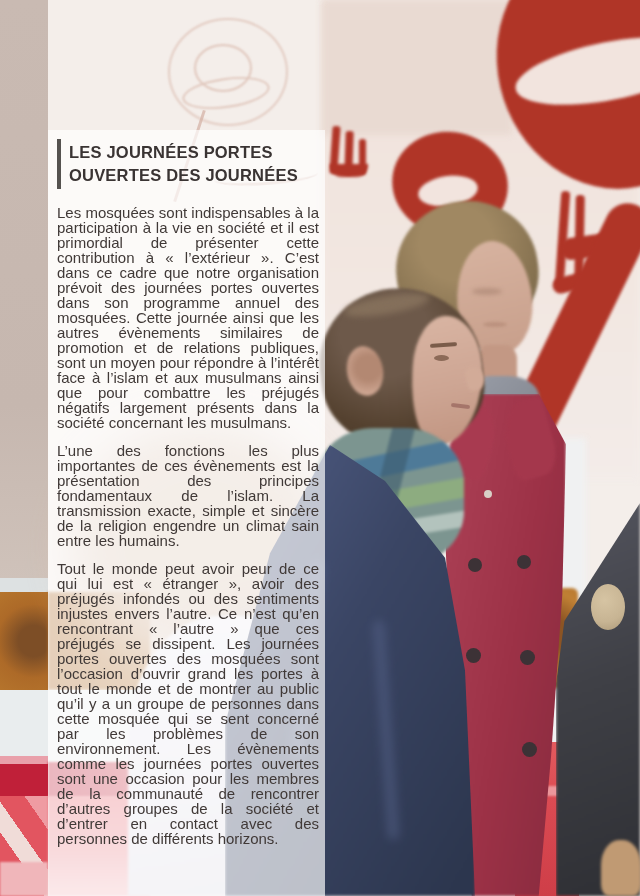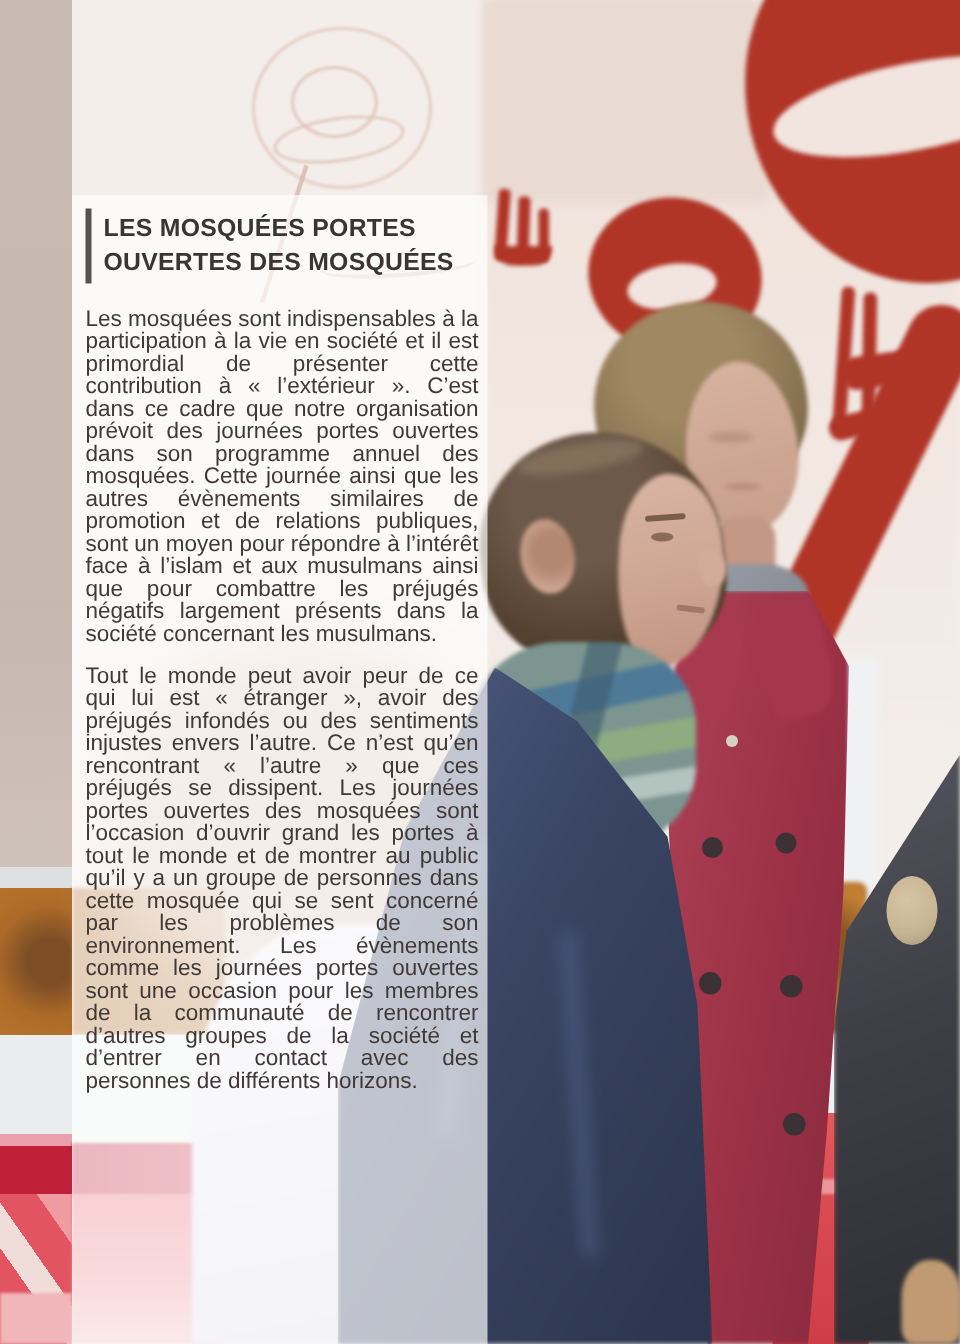--- a/index.html
+++ b/index.html
@@ -122,20 +122,21 @@
       <div class="abs" style="left:-10px;top:62px;width:180px;height:20px;background:#8fae7e;transform:rotate(-10deg);opacity:.9;"></div>
       <div class="abs" style="left:-10px;top:94px;width:180px;height:16px;background:#b9c8c2;transform:rotate(-9deg);opacity:.9;"></div>
       <div class="abs" style="left:60px;top:-10px;width:22px;height:170px;background:#3c5a6c;transform:rotate(14deg);opacity:.6;"></div>
     </div>
     <div class="abs soft" style="left:225px;top:445px;width:250px;height:451px;background:linear-gradient(120deg,#505d85 0%,var(--coat-navy,#3a4564) 45%,#2c364e 95%);clip-path:polygon(42% 0,64% 8%,88% 25%,96% 50%,100% 100%,0 100%,0 62%,18% 24%);"></div>
     <div class="abs" style="left:300px;top:560px;width:14px;height:200px;border-radius:8px;background:#5a6890;opacity:.55;filter:blur(5px);transform:rotate(6deg);"></div>
     <div class="abs" style="left:380px;top:620px;width:12px;height:220px;border-radius:8px;background:#56638a;opacity:.5;filter:blur(5px);transform:rotate(-4deg);"></div>
 
     <div class="overlay" style="pointer-events:auto;">
       <div class="article">
-        <h1>LES MOSQUÉES PORTES OUVERTES DES MOSQUÉES</h1>
+        <h1>LES JOURNÉES PORTES OUVERTES DES JOURNÉES</h1>
         <p>Les mosquées sont indispensables à la participation à la vie en société et il est primordial de présenter cette contribution à « l’extérieur ». C’est dans ce cadre que notre organisation prévoit des journées portes ouvertes dans son programme annuel des mosquées. Cette journée ainsi que les autres évènements similaires de promotion et de relations publiques, sont un moyen pour répondre à l’intérêt face à l’islam et aux musulmans ainsi que pour combattre les préjugés négatifs largement présents dans la société concernant les musulmans.</p>
+        <p>L’une des fonctions les plus importantes de ces évènements est la présentation des principes fondamentaux de l’islam. La transmission exacte, simple et sincère de la religion engendre un climat sain entre les humains.</p>
         <p>Tout le monde peut avoir peur de ce qui lui est « étranger », avoir des préjugés infondés ou des sentiments injustes envers l’autre. Ce n’est qu’en rencontrant « l’autre » que ces préjugés se dissipent. Les journées portes ouvertes des mosquées sont l’occasion d’ouvrir grand les portes à tout le monde et de montrer au public qu’il y a un groupe de personnes dans cette mosquée qui se sent concerné par les problèmes de son environnement. Les évènements comme les journées portes ouvertes sont une occasion pour les membres de la communauté de rencontrer d’autres groupes de la société et d’entrer en contact avec des personnes de différents horizons.</p>
       </div>
     </div>
 
   </div>
 </div>
 
 </body></html>

